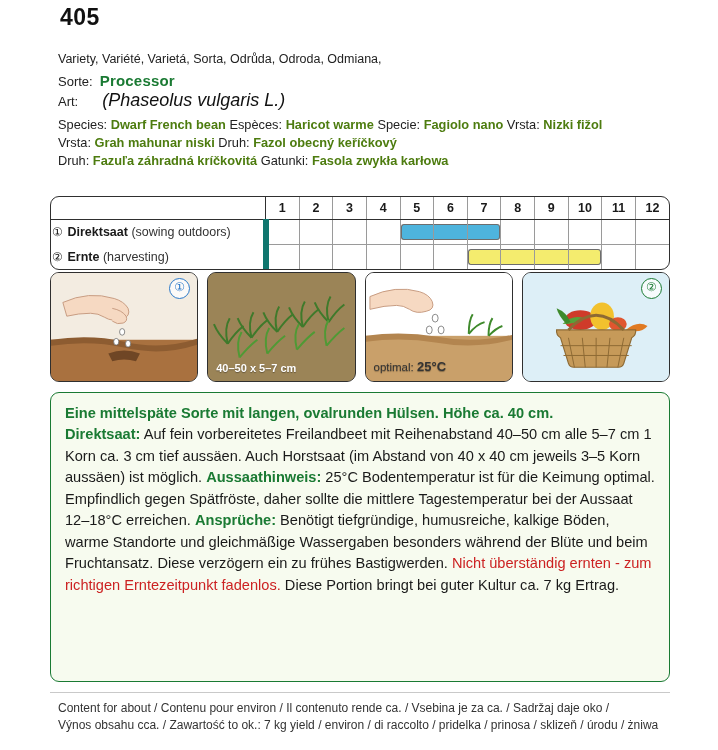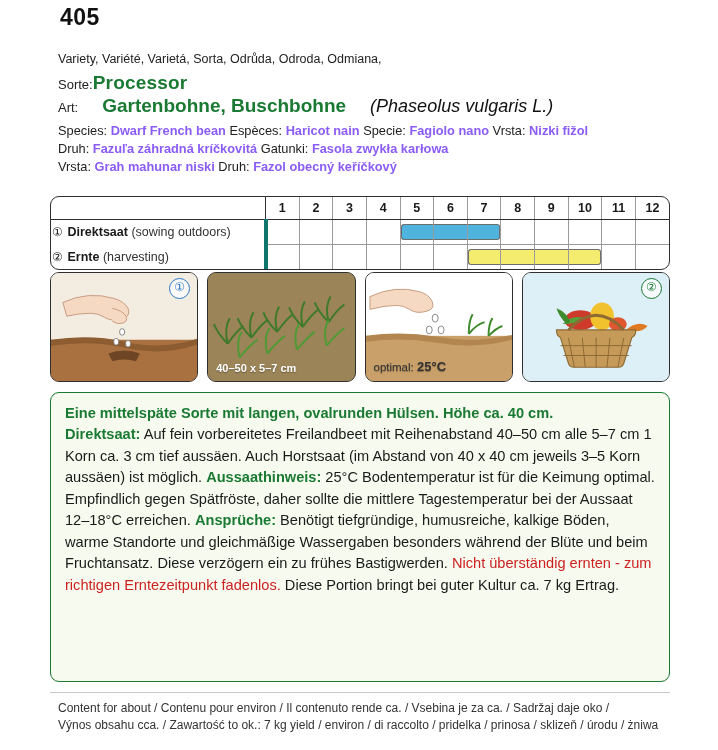--- a/index.html
+++ b/index.html
@@ -38,28 +38,29 @@
     width: 612px;
   }
   .variety-line {
     font-size: 12.5px;
     color: #222;
     margin-bottom: 6px;
   }
   .name-row {
     display: flex;
     align-items: baseline;
+    gap: 7px;
     margin-bottom: 1px;
   }
   .label-small {
     font-size: 13px;
     color: #222;
   }
   .cultivar {
-    font-size: 19px;
+    font-size: 15px;
     font-weight: bold;
     color: #1a7a33;
     letter-spacing: 0.2px;
   }
   .art-row {
     display: flex;
     align-items: baseline;
     gap: 24px;
     margin-bottom: 5px;
   }
@@ -77,21 +78,21 @@
   .species-lines {
     font-size: 12.8px;
     line-height: 1.42;
     color: #222;
   }
   .species-lines .lbl {
     color: #222;
   }
   .species-lines .val {
     font-weight: bold;
-    color: #8b5cf6;
+    color: #4d7c0f;
   }
 
   
   .calendar {
     position: absolute;
     left: 50px;
     top: 196px;
     width: 620px;
     border: 1px solid #2f2f2f;
     border-radius: 9px;
@@ -104,21 +105,21 @@
     width: 100%;
     table-layout: fixed;
   }
   .cal-table td {
     height: 24px;
     font-size: 12.5px;
     padding: 0;
   }
   .cal-label {
     width: 214px;
-    border-right: 4px solid #0f766e;
+    border-right: 6px solid #0f766e;
     padding-left: 8px;
     white-space: nowrap;
   }
   .cal-label .circ {
     display: inline-block;
     width: 13px;
     text-align: center;
     font-size: 12px;
   }
   .cal-label .b {
@@ -269,46 +270,45 @@
   <div class="header-block">
     <div class="variety-line">Variety, Variété, Varietá, Sorta, Odrůda, Odroda, Odmiana,</div>
 
     <div class="name-row">
       <span class="label-small">Sorte:</span>
       <span class="cultivar">Processor</span>
     </div>
 
     <div class="art-row">
       <span class="label-small">Art:</span>
-      <span class="species-de">Gartenbohne, Buschbohne</span>
       <span class="species-latin">(Phaseolus vulgaris L.)</span>
     </div>
 
     <div class="species-lines">
       <div>
         <span class="lbl">Species:</span>
         <span class="val">Dwarf French bean</span>
         <span class="lbl">Espèces:</span>
-        <span class="val">Haricot nain</span>
+        <span class="val">Haricot warme</span>
         <span class="lbl">Specie:</span>
         <span class="val">Fagiolo nano</span>
         <span class="lbl">Vrsta:</span>
         <span class="val">Nizki fižol</span>
       </div>
       <div>
+        <span class="lbl">Vrsta:</span>
+        <span class="val">Grah mahunar niski</span>
+        <span class="lbl">Druh:</span>
+        <span class="val">Fazol obecný keříčkový</span>
+      </div>
+      <div>
         <span class="lbl">Druh:</span>
         <span class="val">Fazuľa záhradná kríčkovitá</span>
         <span class="lbl">Gatunki:</span>
         <span class="val">Fasola zwykła karłowa</span>
-      </div>
-      <div>
-        <span class="lbl">Vrsta:</span>
-        <span class="val">Grah mahunar niski</span>
-        <span class="lbl">Druh:</span>
-        <span class="val">Fazol obecný keříčkový</span>
       </div>
     </div>
   </div>
 
   <div class="calendar">
     <table class="cal-table">
       <tbody>
           <tr class="cal-head">
         <td class="cal-label"></td>
         <td>1</td>

